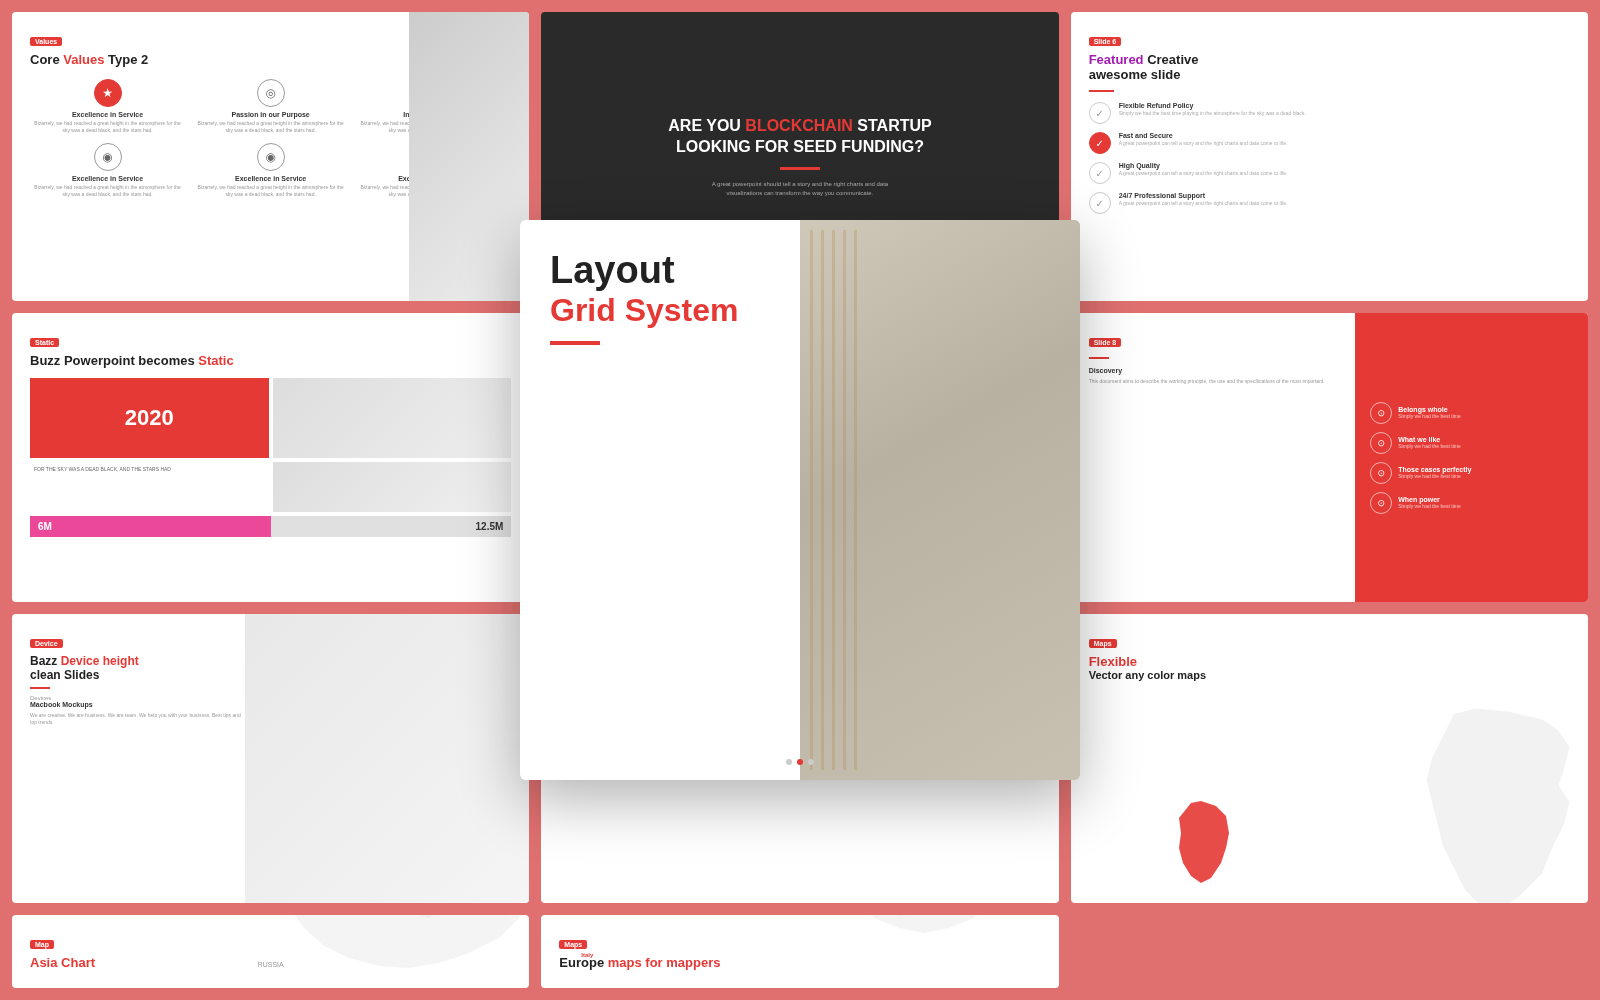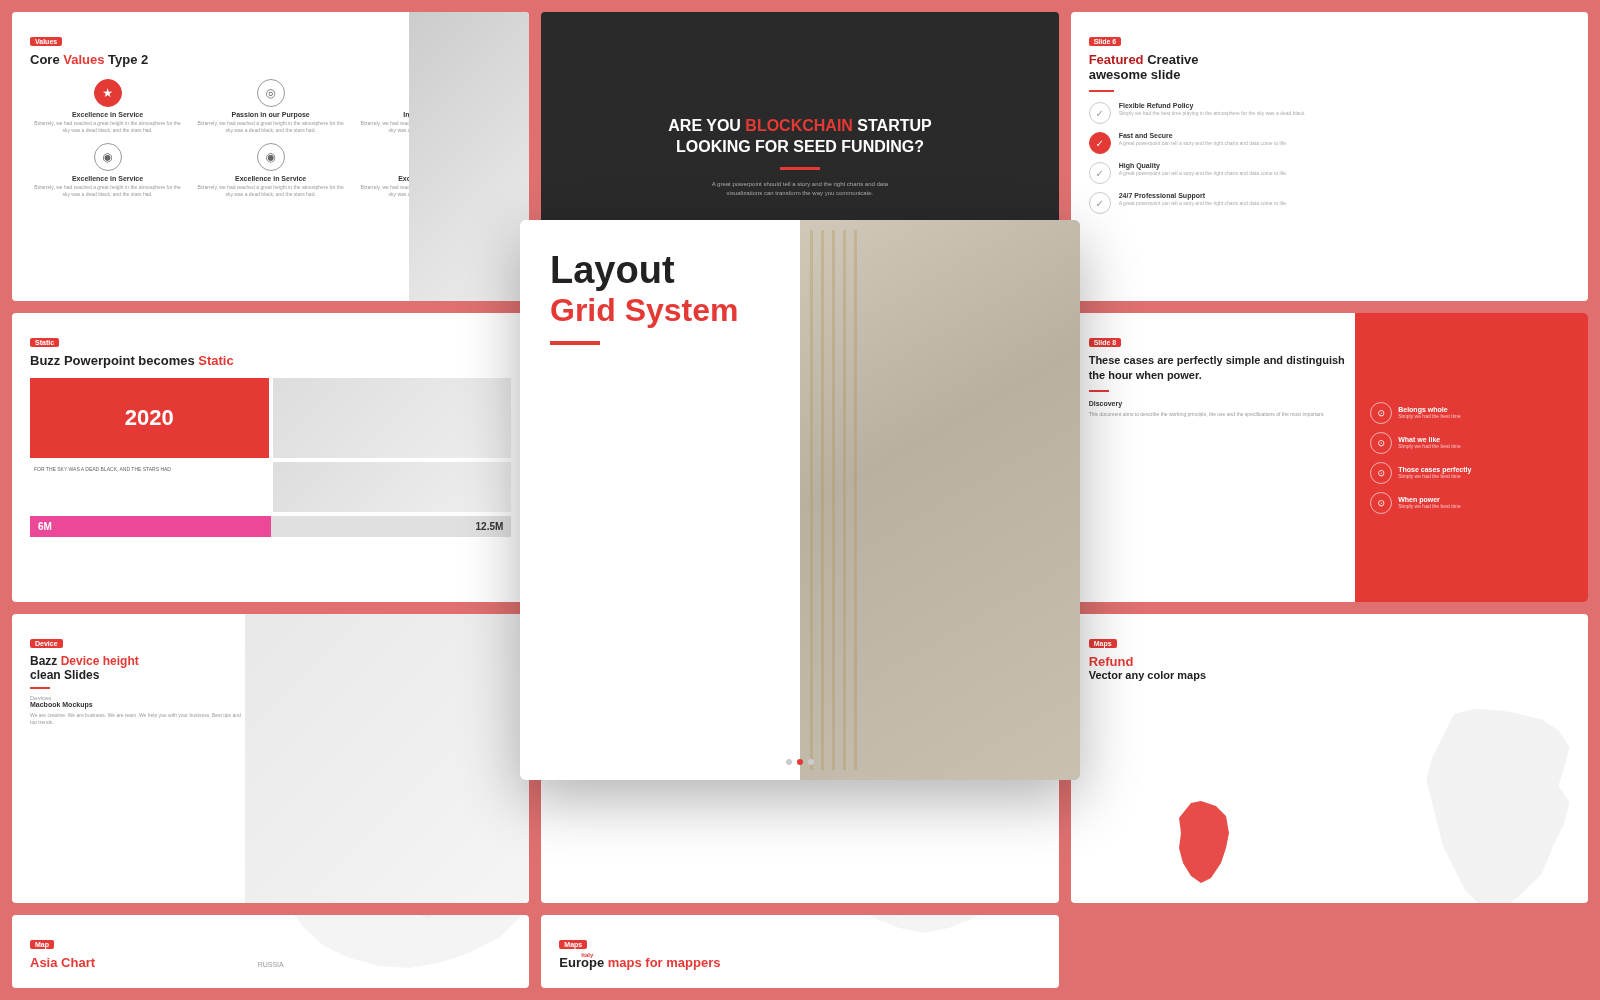--- a/index.html
+++ b/index.html
@@ -229,21 +229,21 @@
     <div class="main-title">
       ARE YOU <span>BLOCKCHAIN</span> STARTUP<br>LOOKING FOR SEED FUNDING?
     </div>
     <div class="divider"></div>
     <div class="sub-text">A great powerpoint should tell a story and the right charts and data visualizations can transform the way you communicate.</div>
   </div>
 
   <div class="slide slide-3">
     <div class="slide-label">Slide 6</div>
     <div class="title">
-      <span style="color:#b91c1c;text-align:right;">Featured</span> Creative<br>awesome slide
+      <span style="color:#a21caf;text-align:right;">Featured</span> Creative<br>awesome slide
     </div>
     <div class="divider-red" style="width:25px;height:2px;background:#e53935;margin:6px 0 10px;"></div>
     <div class="items-list">
       <div class="item">
         <div class="check-circle">✓</div>
         <div class="item-text">
           <div class="item-title">Flexible Refund Policy</div>
           <div class="item-desc">Simply we had the best time playing in the atmosphere for the sky was a dead black.</div>
         </div>
       </div>
@@ -315,21 +315,20 @@
         <div style="background:#e53935;width:100%;height:100px;border-radius:2px 2px 0 0;"></div>
         <div style="font-size:5px;color:#999;margin-top:2px;">05</div>
       </div>
     </div>
   </div>
 
   <div class="slide slide-6" style="overflow:hidden;position:relative;">
     <div class="red-panel"></div>
     <div class="slide-label" style="position:relative;z-index:1;">Slide 8</div>
     <div class="main-content">
-      <div class="title" style="font-size:11px;font-weight:700;color:#222;max-width:55%;line-height:1.4;margin-bottom:6px;">These cases are perfectly simple and distinguish the hour when power.</div>
       <div style="width:20px;height:2px;background:#e53935;margin:4px 0 8px;"></div>
       <div style="font-size:7px;font-weight:700;color:#333;margin-bottom:4px;">Discovery</div>
       <div style="font-size:5px;color:#999;line-height:1.4;max-width:55%;">This document aims to describe the working principle, the use and the specifications of the most important.</div>
     </div>
     <div class="icon-items">
       <div class="icon-row">
         <div class="icon-circle" style="width:22px;height:22px;border-radius:50%;border:1px solid rgba(255,255,255,0.6);display:flex;align-items:center;justify-content:center;font-size:9px;color:white;flex-shrink:0;">⊙</div>
         <div>
           <div style="font-size:7px;color:white;font-weight:600;">Belongs whole</div>
           <div style="font-size:5px;color:rgba(255,255,255,0.7);">Simply we had the best time</div>
@@ -413,21 +412,21 @@
           <td class="amount">$7,000.00</td>
           <td class="amount">$6,000.00</td>
           <td class="amount">$598,000.00</td>
         </tr>
       </tbody>
     </table>
   </div>
 
   <div class="slide slide-9" style="position:relative;overflow:hidden;">
     <div class="slide-label">Maps</div>
-    <div style="color:#e53935;font-size:13px;font-weight:700;">Refund</div>
+    <div style="color:#e53935;font-size:13px;font-weight:700;">Flexible</div>
     <div style="font-size:11px;font-weight:700;color:#222;">Vector any color maps</div>
     <svg style="position:absolute;right:-20px;bottom:-20px;width:220px;height:220px;opacity:0.25;" viewBox="0 0 200 200">
       <path d="M60,10 L80,5 L110,8 L140,15 L155,25 L165,40 L160,60 L155,75 L165,90 L160,110 L150,130 L140,155 L120,175 L100,190 L85,185 L70,170 L60,150 L50,130 L45,110 L40,90 L35,70 L40,50 L50,30 Z" fill="#cccccc"></path>
     </svg>
     
     <svg style="position:absolute;left:100px;bottom:15px;width:80px;height:90px;opacity:0.9;" viewBox="0 0 80 90">
       <path d="M20,5 L30,3 L45,8 L55,18 L58,35 L55,50 L50,65 L40,80 L30,85 L20,78 L12,65 L8,50 L10,35 L8,20 Z" fill="#e53935"></path>
     </svg>
   </div>
 

